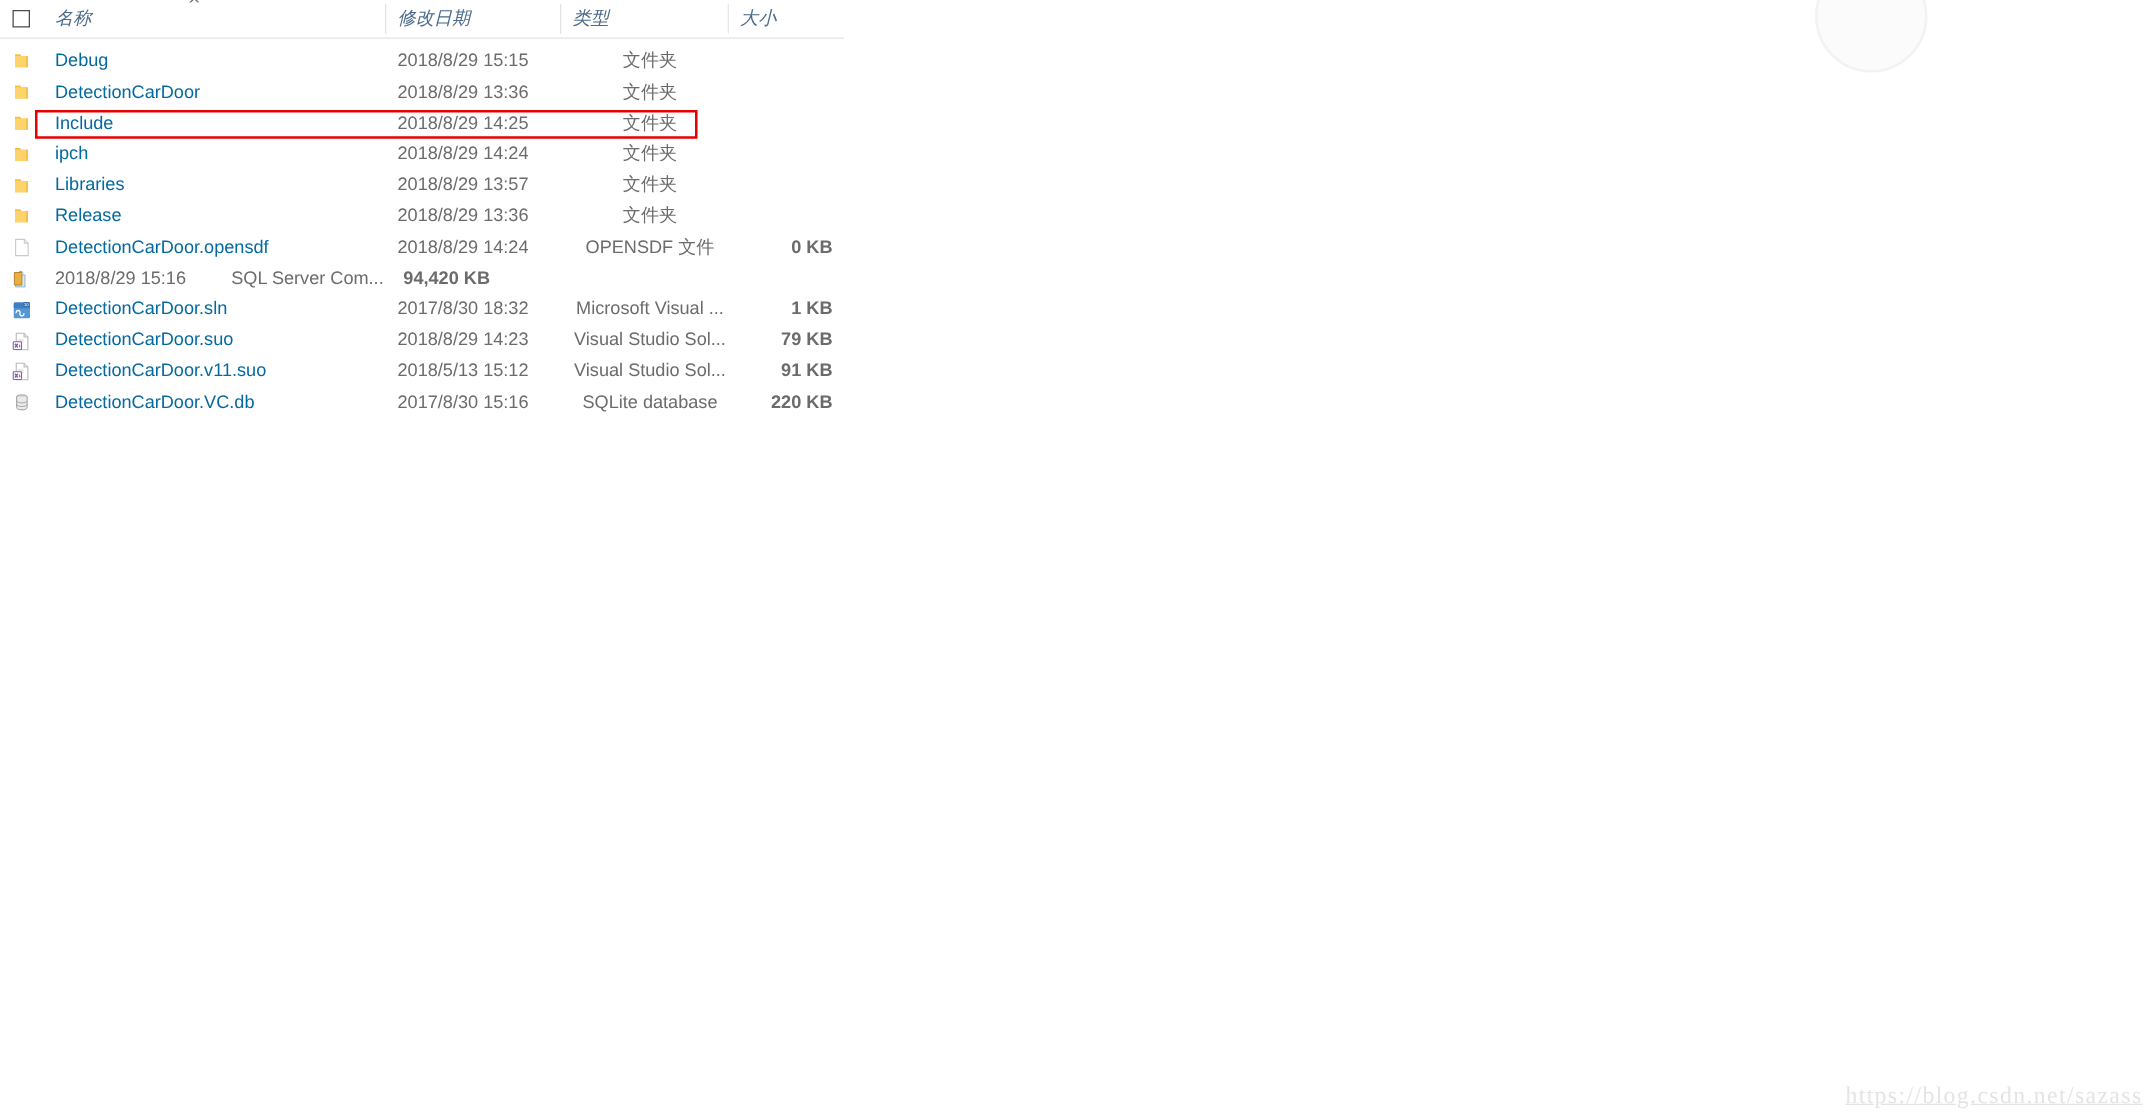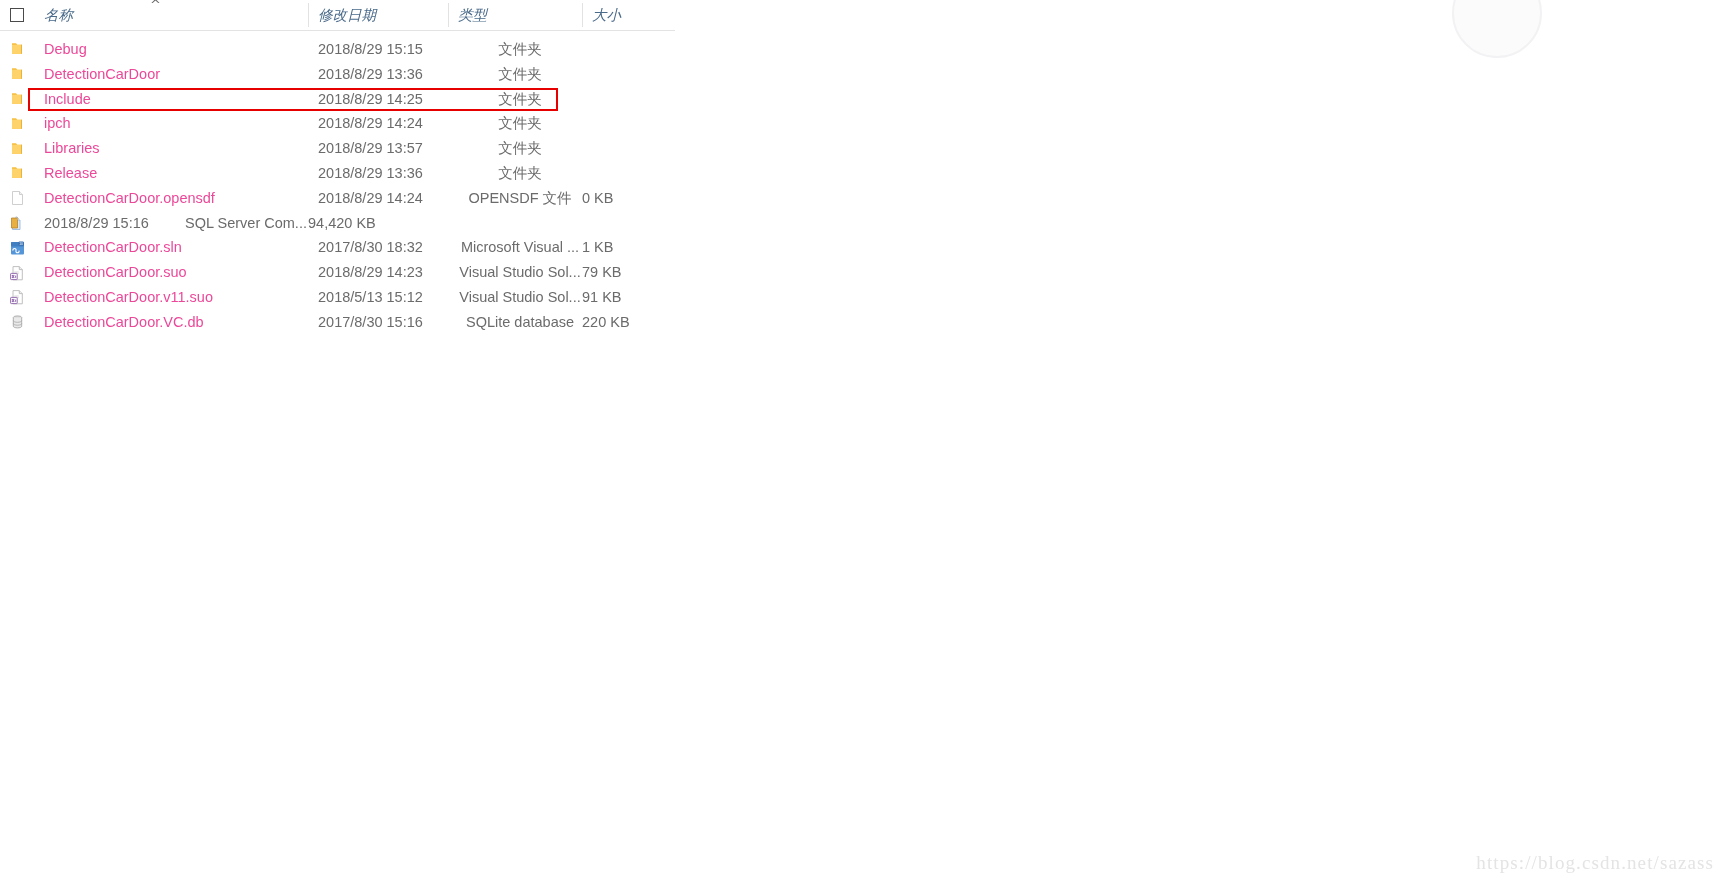--- a/index.html
+++ b/index.html
@@ -105,50 +105,51 @@
     white-space: nowrap;
     overflow: hidden;
     line-height: 24.8px;
   }
   .c-icon {
     width: 34px;
     display: flex;
     align-items: center;
     justify-content: center;
   }
-  .c-name { width: 274px; padding-left: 10px; color: #ec4899; }
+  .c-name { width: 274px; padding-left: 10px; color: #0369a1; }
   .c-date { width: 140px; padding-left: 10px; color: #6b6b6b; }
   .c-type { width: 134px; padding-left: 10px; color: #6b6b6b; text-align: center; }
-  .c-size { width: 93px; padding-right: 9px; color: #6b6b6b; }
+  .c-size { width: 93px; padding-right: 9px; text-align: right; color: #6b6b6b; font-weight: bold; }
 
   
   .ico { width: 17px; height: 16px; display:block; }
 
   
   .hl-box {
     position: absolute;
     left: 28px;
     top: 88px;
     width: 530px;
     height: 23px;
     border: 2px solid #e60000;
     box-sizing: border-box;
     pointer-events: none;
   }
 
   
   .watermark {
     position: absolute;
     right: 6px;
-    bottom: 22px;
+    bottom: 8px;
     font-family: "Liberation Serif", "DejaVu Serif", serif;
     font-size: 19px;
     letter-spacing: 1.1px;
     color: #e4e4e4;
     white-space: nowrap;
+    text-decoration: underline;
   }
 </style>
 </head>
 <body>
 
 <div class="top-arc"></div>
 
 <div class="explorer">
 
   <div class="col-head">

